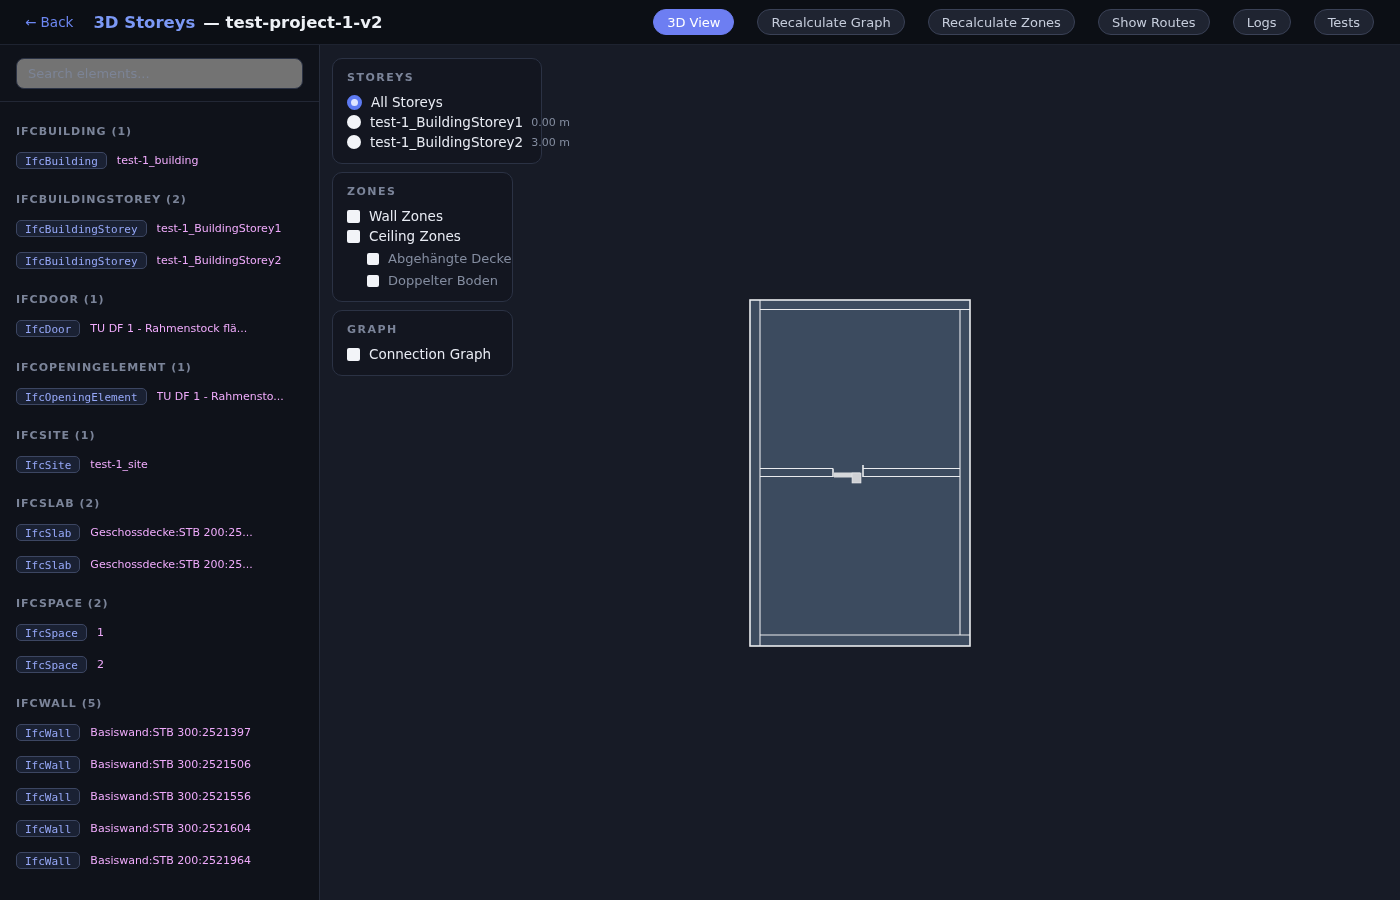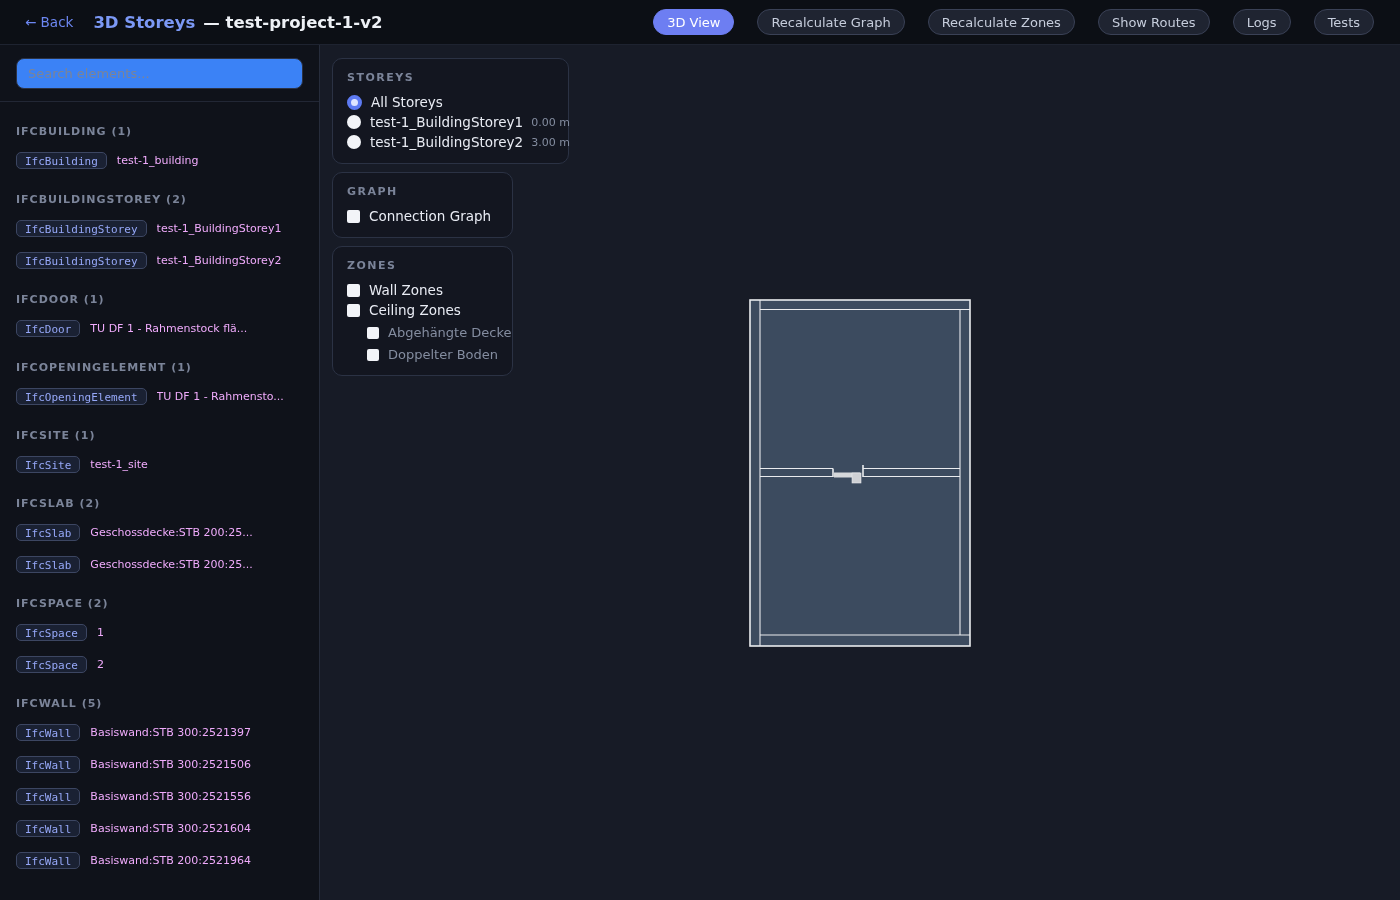--- a/index.html
+++ b/index.html
@@ -28,21 +28,21 @@
   .tb-btn.active { background:#6d7ef2; border-color:#6d7ef2; color:#ffffff; }
   
   .app-body { display:flex; height:855px; }
   .sidebar {
     width:320px; min-width:320px; background:#0f121a; border-right:1px solid #262c3b;
     overflow:hidden;
   }
   .search-wrap { padding:13px 16px 12px 16px; border-bottom:1px solid #20263366; }
   .search-wrap { border-bottom:1px solid #222735; }
   .search-input {
-    width:100%; height:31px; background:#3b82f6; border:1px solid #2b3244;
+    width:100%; height:31px; background:#737373; border:1px solid #2b3244;
     border-radius:8px; color:#e8eaf0; font-size:13px; padding:0 11px;
     font-family:inherit; outline:none;
   }
   .search-input::placeholder { color:#7c8496; }
   .sections { padding:0 16px 20px 16px; }
   .section-header {
     margin-top:23px; font-size:11px; font-weight:bold; letter-spacing:1px;
     color:#7b8499; text-transform:uppercase;
   }
   .el-row { display:flex; align-items:center; margin-top:13px; height:19px; cursor:pointer; }
@@ -67,21 +67,21 @@
   .opt-label { font-size:13.5px; color:#e9ecf4; margin-left:9px; white-space:nowrap; }
   .opt-meta { font-size:11px; color:#848da0; margin-left:8px; white-space:nowrap; }
   .radio {
     width:14px; height:14px; border-radius:50%; background:#f2f4f8; flex:none;
   }
   .radio.selected { background:#dfe5ff; border:4px solid #5d7af2; width:15px; height:15px; }
   .checkbox { width:13px; height:13px; border-radius:2px; background:#f2f4f8; flex:none; }
   .opt-row.sub { margin-left:20px; margin-top:7px; }
   .opt-row.sub .checkbox { width:12px; height:12px; }
   .opt-row.sub .opt-label { color:#848da0; font-size:13px; }
-  .storeys-panel { width:237px; }
+  .storeys-panel { width:210px; }
   .zones-panel { width:181px; }
   .graph-panel { width:181px; }
   
   .floorplan { position:absolute; left:420px; top:245px; }
 </style>
 </head>
 <body>
 
 <div class="topbar">
   <a class="back-link">← Back</a>
@@ -200,45 +200,45 @@
           <span class="opt-label">test-1_BuildingStorey1</span>
           <span class="opt-meta">0.00 m</span>
         </div>
         <div class="opt-row">
           <span class="radio"></span>
           <span class="opt-label">test-1_BuildingStorey2</span>
           <span class="opt-meta">3.00 m</span>
         </div>
       </div>
 
+      <div class="panel zones-panel">
+        <div class="panel-header">ZONES</div>
+        <div class="opt-row">
+          <span class="checkbox"></span>
+          <span class="opt-label">Wall Zones</span>
+        </div>
+        <div class="opt-row">
+          <span class="checkbox"></span>
+          <span class="opt-label">Ceiling Zones</span>
+        </div>
+        <div class="opt-row sub">
+          <span class="checkbox"></span>
+          <span class="opt-label">Abgehängte Decke</span>
+        </div>
+        <div class="opt-row sub">
+          <span class="checkbox"></span>
+          <span class="opt-label">Doppelter Boden</span>
+        </div>
+      </div>
+
       <div class="panel graph-panel">
         <div class="panel-header">GRAPH</div>
         <div class="opt-row">
           <span class="checkbox"></span>
           <span class="opt-label">Connection Graph</span>
-        </div>
-      </div>
-
-      <div class="panel zones-panel">
-        <div class="panel-header">ZONES</div>
-        <div class="opt-row">
-          <span class="checkbox"></span>
-          <span class="opt-label">Wall Zones</span>
-        </div>
-        <div class="opt-row">
-          <span class="checkbox"></span>
-          <span class="opt-label">Ceiling Zones</span>
-        </div>
-        <div class="opt-row sub">
-          <span class="checkbox"></span>
-          <span class="opt-label">Abgehängte Decke</span>
-        </div>
-        <div class="opt-row sub">
-          <span class="checkbox"></span>
-          <span class="opt-label">Doppelter Boden</span>
         </div>
       </div>
 
     </div>
 
     <svg class="floorplan" width="240" height="367" viewBox="0 0 240 367">
 
       <rect x="10" y="10" width="220" height="346" fill="#3c4b5f" stroke="#e9ebee" stroke-width="1.6"></rect>
 
       <line x1="20" y1="10" x2="20" y2="356" stroke="#e9ebee" stroke-width="1.1"></line>

